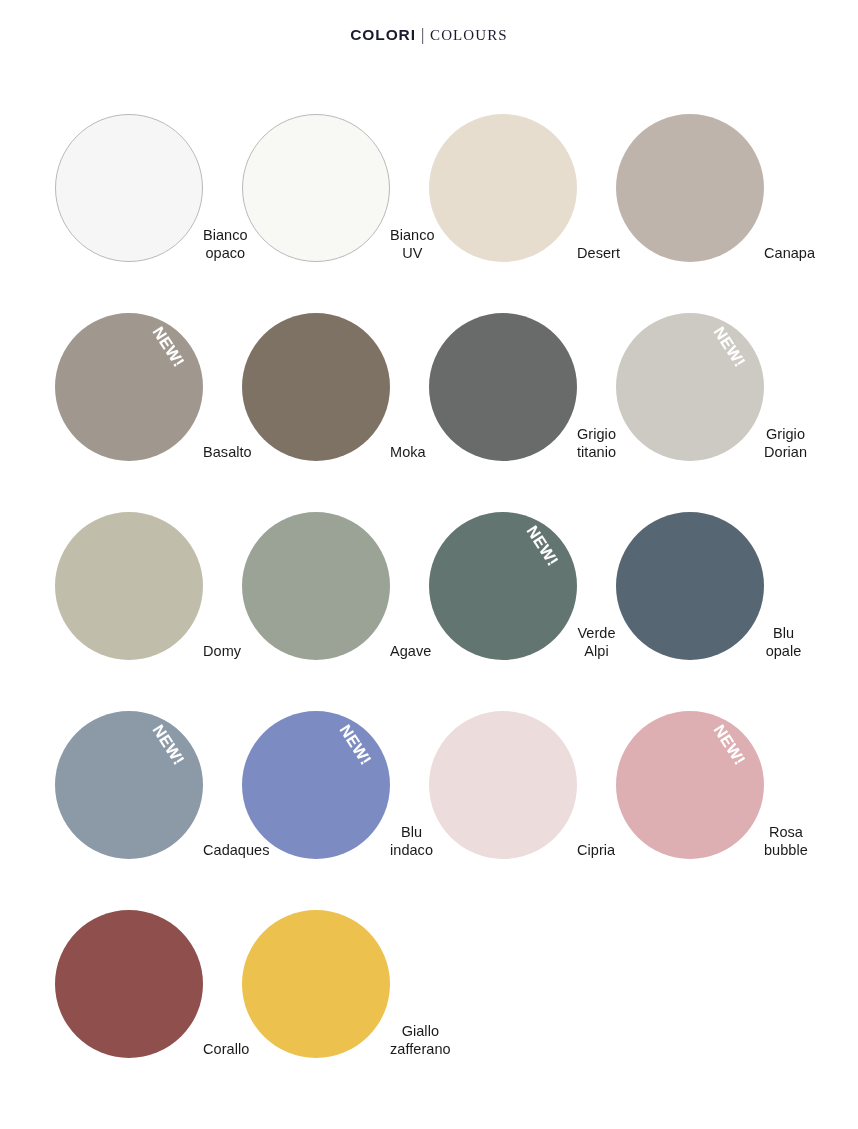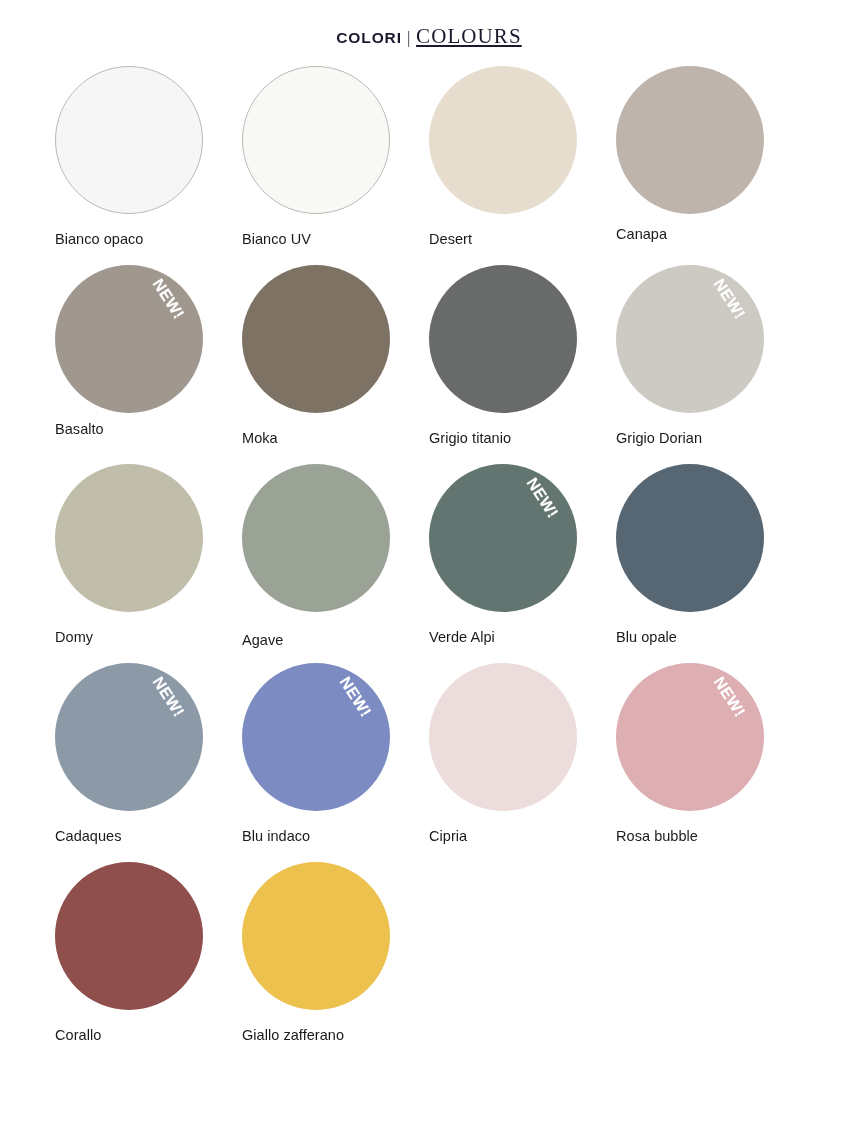--- a/index.html
+++ b/index.html
@@ -53,43 +53,42 @@
     color: #3a3a4a;
     padding: 0 5px;
     font-size: 17px;
   }
 
   .title-en {
     font-family: "Liberation Serif", serif;
     font-weight: normal;
     color: #1a1a2e;
     letter-spacing: 1.1px;
-    font-size: 21px;
-    text-decoration: underline;
+    font-size: 15px;
   }
 
   
   .grid {
     position: relative;
     width: 760px;
     margin: 0 auto;
     padding-top: 19px;
     display: grid;
     grid-template-columns: repeat(4, 187px);
     justify-content: center;
     column-gap: 0px;
     row-gap: 0px;
   }
 
   .swatch {
     width: 187px;
     height: 199px;
     display: flex;
-    flex-direction: column;
-    align-items: flex-start;
+    flex-direction: row;
+    align-items: flex-end;
     justify-content: flex-start;
   }
 
   .disc-wrap {
     position: relative;
     width: 148px;
     height: 148px;
   }
 
   .disc {

